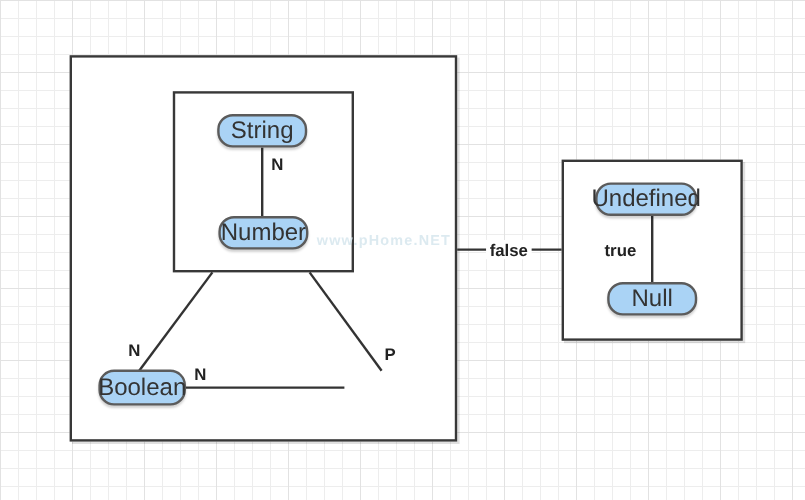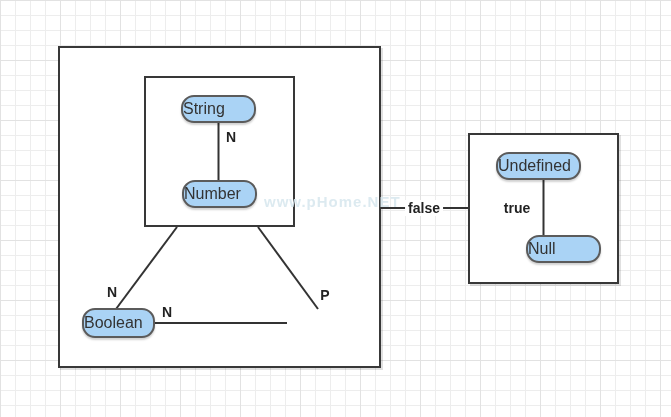--- a/index.html
+++ b/index.html
@@ -23,55 +23,55 @@
     border:2px solid var(--container_border,#383838);
     z-index:1;
   }
   #group-left{left:58px;top:46px;width:323px;height:322px;box-shadow:2px 2px 0 rgba(0,0,0,0.12);}
   #group-inner{left:144px;top:76px;width:151px;height:151px;}
   #group-right{left:468px;top:133px;width:151px;height:151px;box-shadow:2px 2px 0 rgba(0,0,0,0.12);}
   #edges-layer{position:absolute;left:0;top:0;width:671px;height:417px;z-index:5;}
   #edges-layer line{stroke:var(--edge,#333333);stroke-width:2;}
   .node{
     position:absolute;
-    display:flex;align-items:center;
+    display:flex;align-items:center;justify-content:center;
     background:var(--node_fill,#aad3f5);
     border:2px solid var(--node_border,#5b5b5b);
     border-radius:13px;
-    font-size:16px;
+    font-size:20px;
     color:var(--node_text,#333333);
     z-index:10;
     box-shadow:0 2px 2px rgba(0,0,0,0.18);
   }
   #node-string{left:181px;top:95px;width:75px;height:28px;}
   #node-number{left:182px;top:180px;width:75px;height:28px;}
   #node-boolean{left:82px;top:308px;width:73px;height:30px;}
   #node-object{left:287px;top:308px;width:73px;height:30px;}
   #node-undefined{left:496px;top:152px;width:85px;height:28px;}
-  #node-null{left:526px;top:235px;width:75px;height:28px;}
+  #node-null{left:506px;top:235px;width:75px;height:28px;}
   .edge-label{
     position:absolute;
     transform:translate(-50%,-50%);
     font-weight:bold;
     font-size:14px;
     color:var(--label_text,#222222);
     z-index:12;
     line-height:1;
   }
   .edge-label.on-line{background:#fff;padding:1px 3px;}
   #label-n-string-number{left:231px;top:137px;}
   #label-n-container-boolean{left:112px;top:292px;}
   #label-n-boolean-object{left:167px;top:312px;}
   #label-p-container-object{left:325px;top:295px;}
   #label-false{left:424px;top:208px;}
   #label-true{left:517px;top:208px;}
   #watermark{
     position:absolute;
     left:264px;top:193px;
-    font-size:15px;font-weight:bold;
+    font-size:12px;font-weight:bold;
     letter-spacing:1px;
     color:var(--watermark_color,#d9e8ef);
     z-index:20;
     opacity:.9;
     white-space:nowrap;
   }
 </style>
 </head>
 <body>
 

